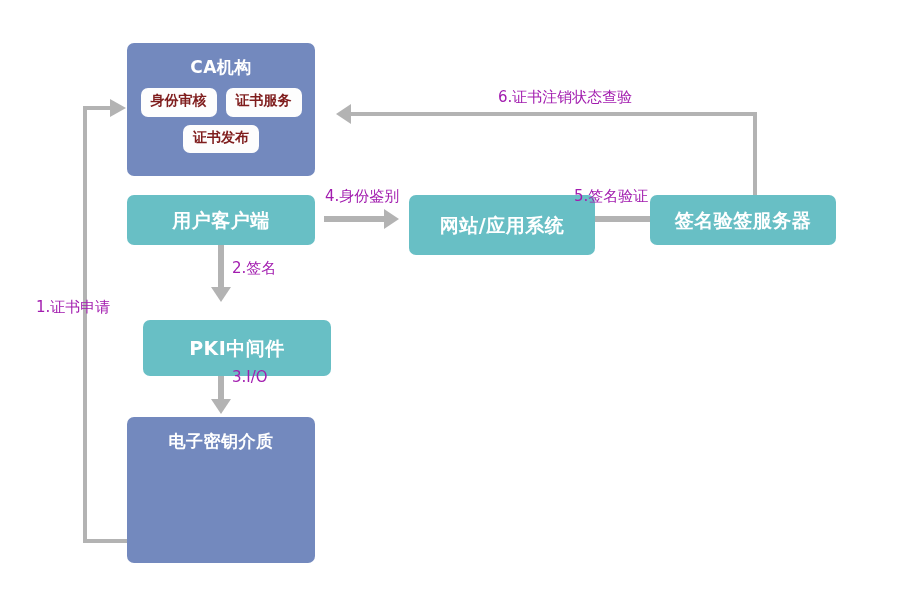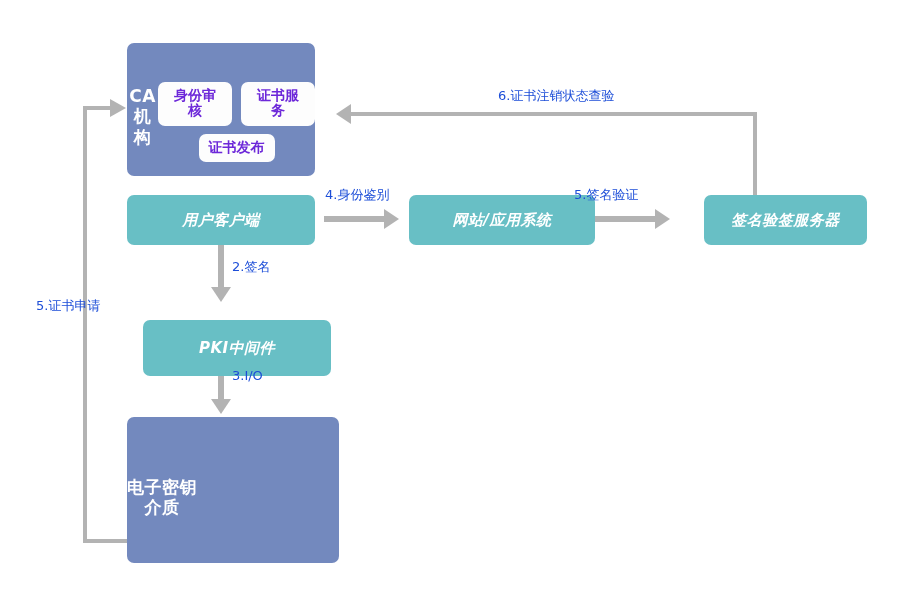--- a/index.html
+++ b/index.html
@@ -22,71 +22,72 @@
     left: 0;
     top: 0;
     width: 900px;
     height: 603px;
   }
   .node {
     position: absolute;
     box-sizing: border-box;
     border-radius: 7px;
     display: flex;
+    flex-direction: column;
     align-items: center;
   }
   .node.group {
     background: #7389be;
     padding-top: 14px;
   }
   .node.simple {
     background: #68bfc5;
     justify-content: center;
   }
   .node-title {
     color: #ffffff;
     font-weight: bold;
     font-size: 17px;
     letter-spacing: 0.5px;
     line-height: 1.2;
     text-align: center;
   }
   .node.simple .node-title {
-    font-size: 15px;
-    font-style: italic;
+    font-size: 19px;
   }
   .pill-rows {
     margin-top: 11px;
     display: flex;
     flex-direction: column;
     gap: 8px;
     width: 100%;
     align-items: center;
   }
   .pill-row {
     display: flex;
     gap: 9px;
     justify-content: center;
   }
   .pill {
     background: #fdfdfd;
-    color: #6d28d9;
+    color: #7f1d1d;
     border-radius: 7px;
     font-size: 14px;
     font-weight: bold;
     padding: 6px 10px 7px 10px;
     min-width: 74px;
     text-align: center;
     line-height: 1.1;
     box-sizing: border-box;
+    font-family: Liberation Mono, monospace;
   }
   .edge-label {
     position: absolute;
-    color: #1d4ed8;
-    font-size: 13px;
+    color: #a21caf;
+    font-size: 15px;
     white-space: nowrap;
     line-height: 1.2;
   }
 </style>
 </head>
 <body>
 
 <div id="canvas">
 
   <svg class="svg-layer" viewBox="0 0 900 603" width="900" height="603" xmlns="http://www.w3.org/2000/svg">
@@ -136,35 +137,35 @@
   </div>
 
   <div class="node simple" style="left:127px; top:195px; width:188px; height:50px;">
     <div class="node-title">用户客户端</div>
   </div>
 
   <div class="node simple" style="left:143px; top:301px; width:188px; height:56px;margin-top:19px;">
     <div class="node-title">PKI中间件</div>
   </div>
 
-  <div class="node group" style="left:127px; top:417px; width:212px; height:146px;">
+  <div class="node group" style="left:127px; top:417px; width:188px; height:146px;">
     <div class="node-title">电子密钥介质</div>
     <div class="pill-rows" style="margin-top:18px;">
     </div>
   </div>
 
-  <div class="node simple" style="left:409px; top:195px; width:186px; height:50px;">
+  <div class="node simple" style="left:409px; top:195px; width:186px; height:60px;">
     <div class="node-title">网站/应用系统</div>
   </div>
 
-  <div class="node simple" style="left:704px; top:195px; width:163px; height:50px;">
+  <div class="node simple" style="left:650px; top:195px; width:186px; height:50px;">
     <div class="node-title">签名验签服务器</div>
   </div>
 
-  <div class="edge-label" style="left:36px; top:298px;">5.证书申请</div>
+  <div class="edge-label" style="left:36px; top:298px;">1.证书申请</div>
 
   <div class="edge-label" style="left:232px; top:259px;">2.签名</div>
 
   <div class="edge-label" style="left:232px; top:368px;">3.I/O</div>
 
   <div class="edge-label" style="left:325px; top:187px;">4.身份鉴别</div>
 
   <div class="edge-label" style="left:574px; top:187px;">5.签名验证</div>
 
   <div class="edge-label" style="left:498px; top:88px;">6.证书注销状态查验</div>

